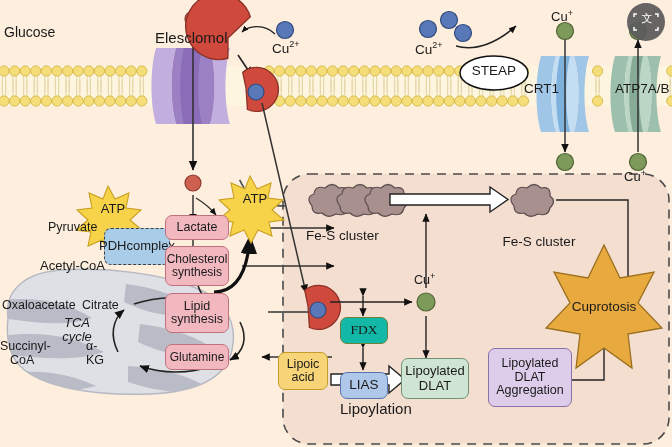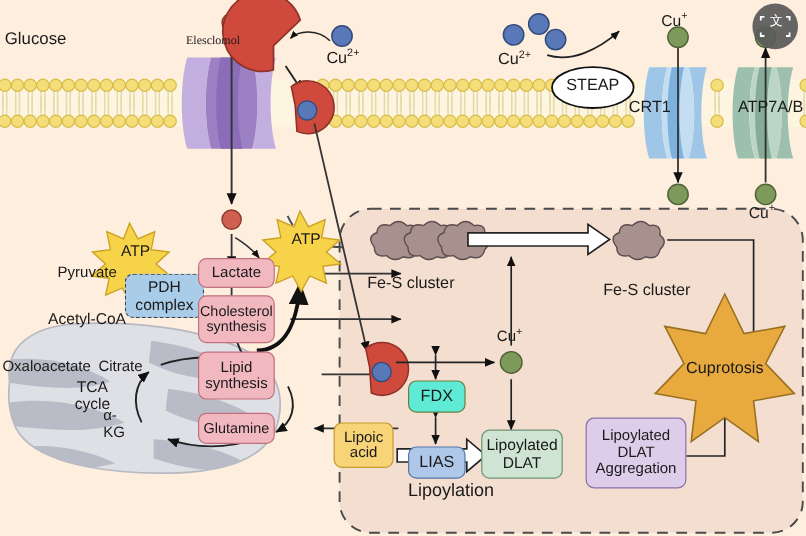--- a/index.html
+++ b/index.html
@@ -455,21 +455,21 @@
       <path d="M637,14 l-3,0 0,3"></path>
           <path d="M655,14 l3,0 0,3"></path>
       <path d="M637,30 l-3,0 0,-3"></path>
           <path d="M655,30 l3,0 0,-3"></path>
     </g>
   </g>
 </svg>
 
 <div class="lbl" style="left:4px;top:25px;font-size:14px;">Glucose</div>
 
-<div class="lbl" style="left:155px;top:30px;font-size:10px;font-family:Liberation Serif, serif;">Elesclomol</div>
+<div class="lbl" style="left:155px;top:30px;font-size:15px;">Elesclomol</div>
 
 <div class="lbl" style="left:272px;top:40px;font-size:13.5px;">
   <span>Cu</span><sup style="font-size:9px">2+</sup>
 </div>
 
 <div class="lbl" style="left:415px;top:41px;font-size:13.5px;">
   <span>Cu</span><sup style="font-size:9px">2+</sup>
 </div>
 
 <div class="lbl ctr" style="left:467px;top:64px;width:54px;font-size:13.5px;">STEAP</div>
@@ -483,30 +483,34 @@
 
 <div class="lbl" style="left:524px;top:82px;font-size:13.5px;">CRT1</div>
 <div class="lbl" style="left:583px;top:82px;font-size:13.5px;margin-left:32px;">ATP7A/B</div>
 
 <div class="lbl ctr" style="left:92px;top:202px;width:42px;font-size:13px;">ATP</div>
 <div class="lbl ctr" style="left:234px;top:192px;width:42px;font-size:13px;">ATP</div>
 
 <div class="lbl" style="left:48px;top:221px;font-size:12.5px;">Pyruvate</div>
 <div class="lbl" style="left:40px;top:259px;font-size:13px;text-align:center;">Acetyl-CoA</div>
 
-<div class="rbox" style="left:104px;top:228px;width:66px;height:37px;background:#a9cce8;border-style:dashed;border-width:1.6px;border-color:#3f3f3f;font-size:13px;flex-direction:column;">
+<div class="rbox" style="left:104px;top:228px;width:66px;height:37px;background:#a9cce8;border-style:dashed;border-width:1.6px;border-color:#3f3f3f;font-size:13px;flex-direction:row;">
   <span>PDH</span>
   <span>complex</span>
 </div>
 
 <div class="lbl" style="left:2px;top:299px;font-size:12.5px;">Oxaloacetate</div>
 <div class="lbl" style="left:82px;top:299px;font-size:12.5px;text-align:right;">Citrate</div>
-<div class="lbl ctr" style="left:50px;top:316px;width:54px;font-size:13px;">
+<div class="lbl ctr" style="left:50px;top:316px;width:54px;font-size:13px;font-style:italic;">
   <div>TCA</div>
   <div>cycle</div>
+</div>
+<div class="lbl" style="left:0px;top:340px;font-size:12.5px;">
+  <div>Succinyl-</div>
+  <div style="margin-left:10px">CoA</div>
 </div>
 <div class="lbl" style="left:86px;top:340px;font-size:12.5px;">
   <div>α-</div>
   <div>KG</div>
 </div>
 
 <div class="rbox" style="left:165px;top:215px;width:64px;height:25px;background:#f2b8c0;border-color:#c1707e;font-size:12.5px;">
   <span>Lactate</span>
 </div>
 <div class="rbox" style="left:165px;top:246px;width:64px;height:40px;background:#f2b8c0;border-color:#c1707e;font-size:12px;flex-direction:column;">
@@ -523,21 +527,21 @@
 
 <div class="lbl" style="left:306px;top:229px;font-size:13.5px;">Fe-S cluster</div>
 <div class="lbl ctr" style="left:492px;top:235px;width:94px;font-size:13.5px;">
   <div>Fe-S cluster</div>
 </div>
 
 <div class="lbl" style="left:414px;top:272px;font-size:12.5px;">
   <span>Cu</span><sup style="font-size:9px">+</sup>
 </div>
 
-<div class="rbox" style="left:340px;top:317px;width:48px;height:27px;background:#5eead4;border-color:#6d7f3f;font-size:13.5px;">
+<div class="rbox" style="left:340px;top:317px;width:48px;height:27px;background:#14b8a6;border-color:#6d7f3f;font-size:13.5px;font-family:Liberation Serif, serif;">
   <span>FDX</span>
 </div>
 <div class="rbox" style="left:340px;top:372px;width:48px;height:27px;background:#afc7e8;border-color:#5577ab;font-size:13.5px;">
   <span>LIAS</span>
 </div>
 <div class="lbl" style="left:340px;top:401px;font-size:15px;">Lipoylation</div>
 
 <div class="rbox" style="left:278px;top:352px;width:50px;height:38px;background:#f7d477;border-color:#c39c2c;font-size:12.5px;flex-direction:column;">
   <span>Lipoic</span>
   <span>acid</span>

